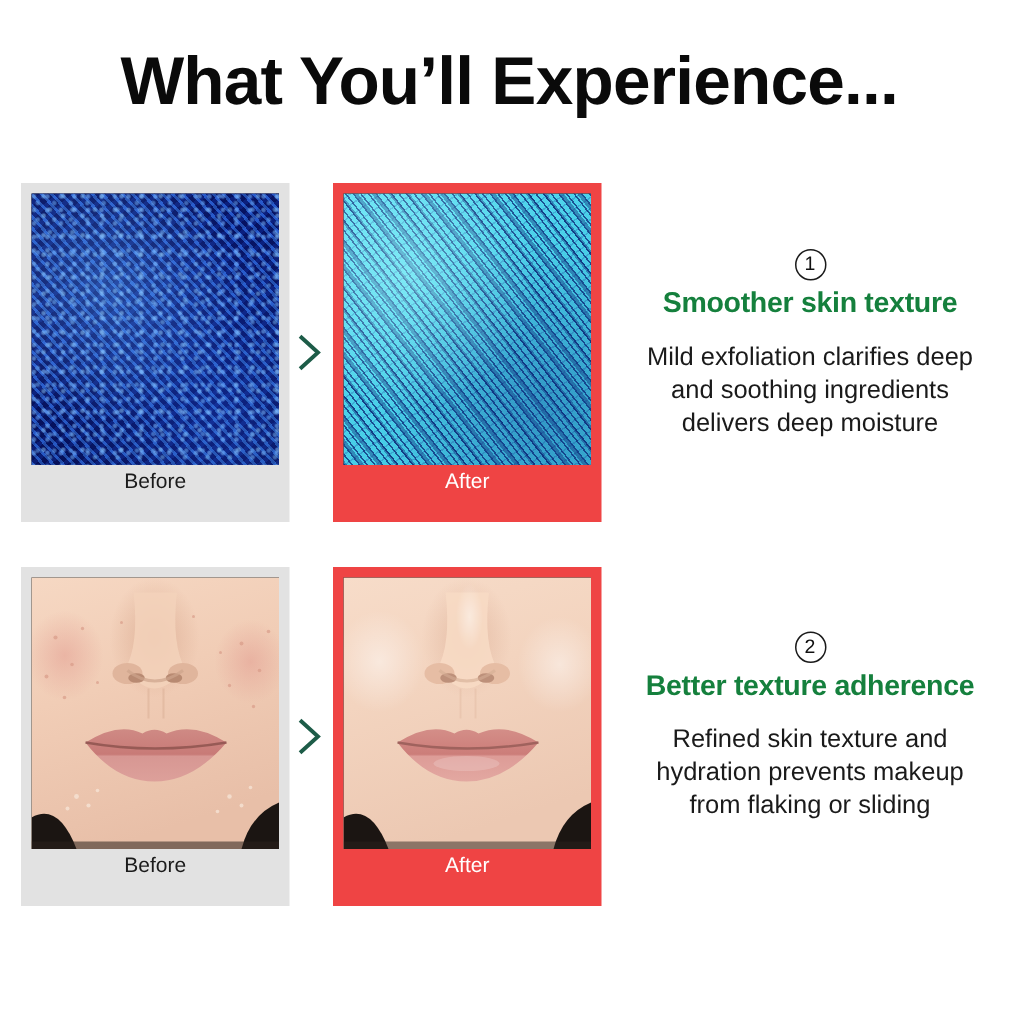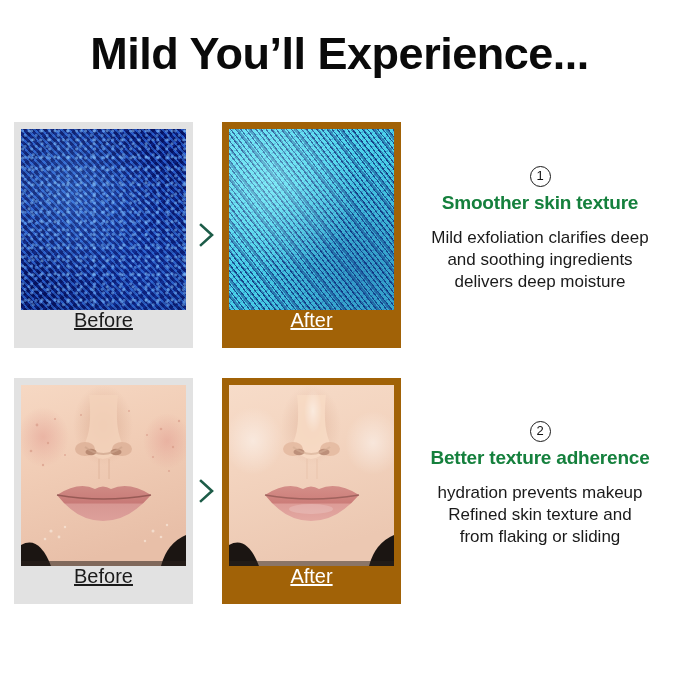--- a/index.html
+++ b/index.html
@@ -54,41 +54,40 @@
     padding: 7px 7px 0 7px;
     display: flex;
     flex-direction: column;
   }
   .card-before {
     left: 14px;
     background: #e2e2e2;
   }
   .card-after {
     left: 222px;
-    background: #a16207;
+    background: #ef4444;
   }
 
   .card-photo {
     width: 165px;
     height: 181px;
     overflow: hidden;
     position: relative;
     background: #111;
   }
 
   .card-label {
     flex: 1;
     display: flex;
     align-items: center;
     justify-content: center;
     font-family: "Liberation Sans", sans-serif;
-    font-size: 20px;
+    font-size: 14px;
     line-height: 1;
     padding-bottom: 18px;
-    text-decoration: underline;
   }
   .card-before .card-label { color: #1b1b1b; }
   .card-after  .card-label { color: #ffffff; }
 
   
   .arrow {
     position: absolute;
     left: 196px;
     top: 99px;
     width: 22px;
@@ -180,21 +179,21 @@
 
   
   .tex-face { background: #f0cdb5; }
   .face-svg { position: absolute; inset: 0; width: 100%; height: 100%; display: block; }
 </style>
 </head>
 <body>
 
 <div id="page">
 
-  <div id="page-title">Mild You’ll Experience...</div>
+  <div id="page-title">What You’ll Experience...</div>
 
   <div class="row" id="row-1">
 
     <div class="card card-before">
       <div class="card-photo">
         <div class="tex tex-uv-before"></div>
       </div>
       <div class="card-label">Before</div>
     </div>
 
@@ -361,19 +360,19 @@
       <span class="bl">Mild exfoliation clarifies deep</span>
       <span class="bl">and soothing ingredients</span>
       <span class="bl">delivers deep moisture</span>
     </div>
   </div>
 
   <div class="textblock" id="text-2">
     <div class="num-circle">2</div>
     <div class="tb-heading">Better texture adherence</div>
     <div class="tb-body">
+      <span class="bl">Refined skin texture and</span>
       <span class="bl">hydration prevents makeup</span>
-      <span class="bl">Refined skin texture and</span>
       <span class="bl">from flaking or sliding</span>
     </div>
   </div>
 
 </div>
 
 </body></html>

